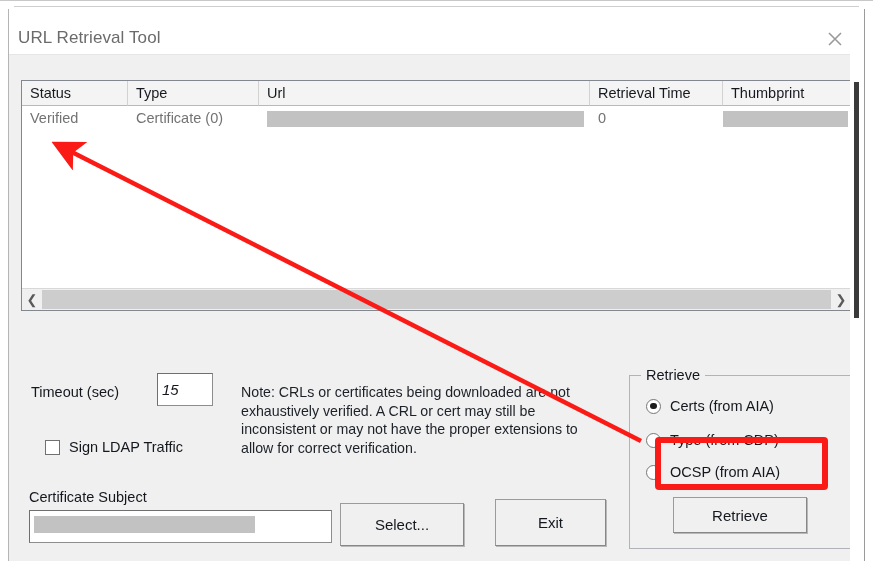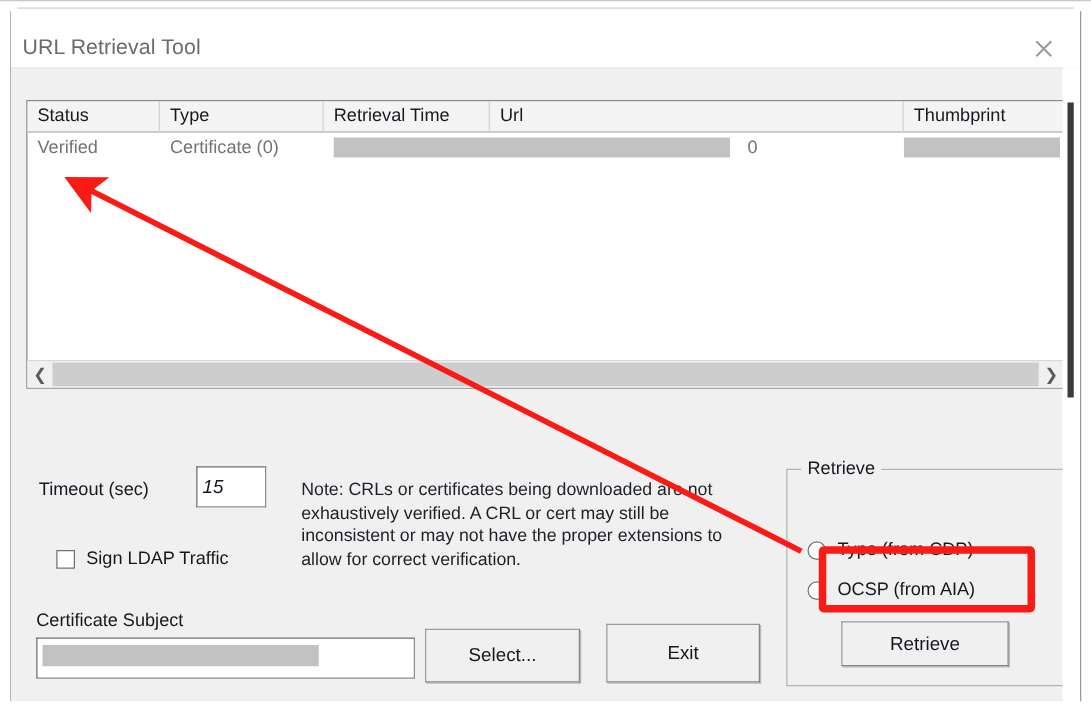--- a/index.html
+++ b/index.html
@@ -218,22 +218,22 @@
       </div>
     </div>
 
     <div class="client">
 
       <div class="listview">
 
         <div class="lv-header">
           <div class="lv-col" style="width:106px">Status</div>
           <div class="lv-col" style="width:131px">Type</div>
+          <div class="lv-col" style="width:331px">Url</div>
           <div class="lv-col" style="width:133px">Retrieval Time</div>
-          <div class="lv-col" style="width:331px">Url</div>
           <div class="lv-col" style="width:128px;border-right:none">Thumbprint</div>
         </div>
 
         <div class="lv-row">
           <div class="lv-cell" style="width:106px">Verified</div>
           <div class="lv-cell" style="width:131px">Certificate (0)</div>
           <div class="lv-cell" style="width:331px">
             <span class="redact" style="width:317px"></span>
           </div>
           <div class="lv-cell" style="width:133px">0</div>
@@ -257,38 +257,42 @@
       <div class="checkbox-wrap" style="left:36px;top:384px">
         <span class="cb-box"></span>
         <span class="cb-label">Sign LDAP Traffic</span>
       </div>
 
       <div class="note">Note: CRLs or certificates being downloaded are not exhaustively verified.  A CRL or cert may still be inconsistent or may not have the proper extensions to allow for correct verification.</div>
 
       <div class="groupbox"></div>
       <div class="gb-title">Retrieve</div>
 
+      <div class="radio-wrap" style="left:637px;top:343px">
+        <span class="rb-outer on"></span>
+        <span class="rb-label">Certs (from AIA)</span>
+      </div>
       <div class="radio-wrap" style="left:637px;top:377px">
         <span class="rb-outer"></span>
         <span class="rb-label">Type (from CDP)</span>
       </div>
       <div class="radio-wrap" style="left:637px;top:409px">
         <span class="rb-outer"></span>
         <span class="rb-label">OCSP (from AIA)</span>
       </div>
 
       <div class="btn" style="left:664px;top:442px;width:134px;height:36px">Retrieve</div>
 
       <div class="lbl" style="left:20px;top:434px">Certificate Subject</div>
       <div class="textbox" style="left:20px;top:455px;width:303px;height:33px">
         <span class="redact" style="width:221px;height:17px;margin-top:3px"></span>
       </div>
 
       <div class="btn" style="left:331px;top:448px;width:124px;height:43px">Select...</div>
-      <div class="btn" style="left:476px;top:444px;width:123px;height:47px">Exit</div>
+      <div class="btn" style="left:486px;top:444px;width:111px;height:47px">Exit</div>
 
     </div>
 
     <div class="win-scroll">
       <div class="track"></div>
       <div class="thumb"></div>
     </div>
   </div>
 
   <div class="red-box" style="left:655px;top:437px;width:173px;height:53px"></div>

